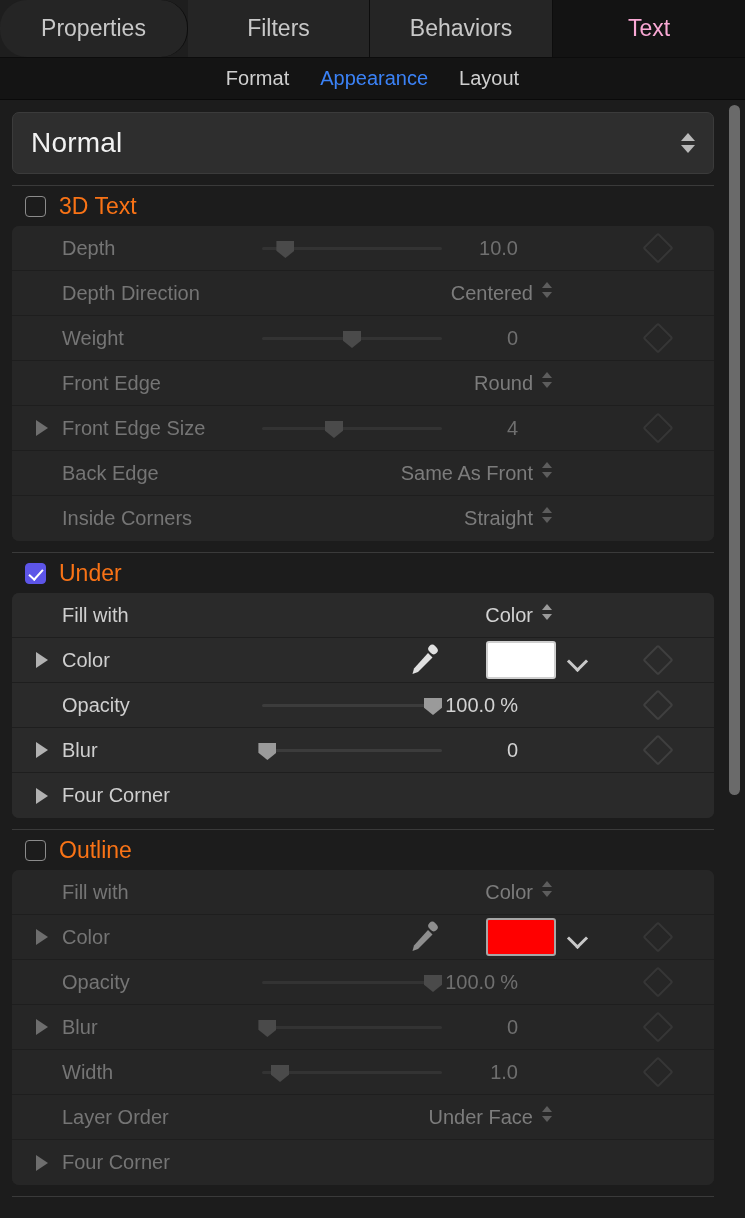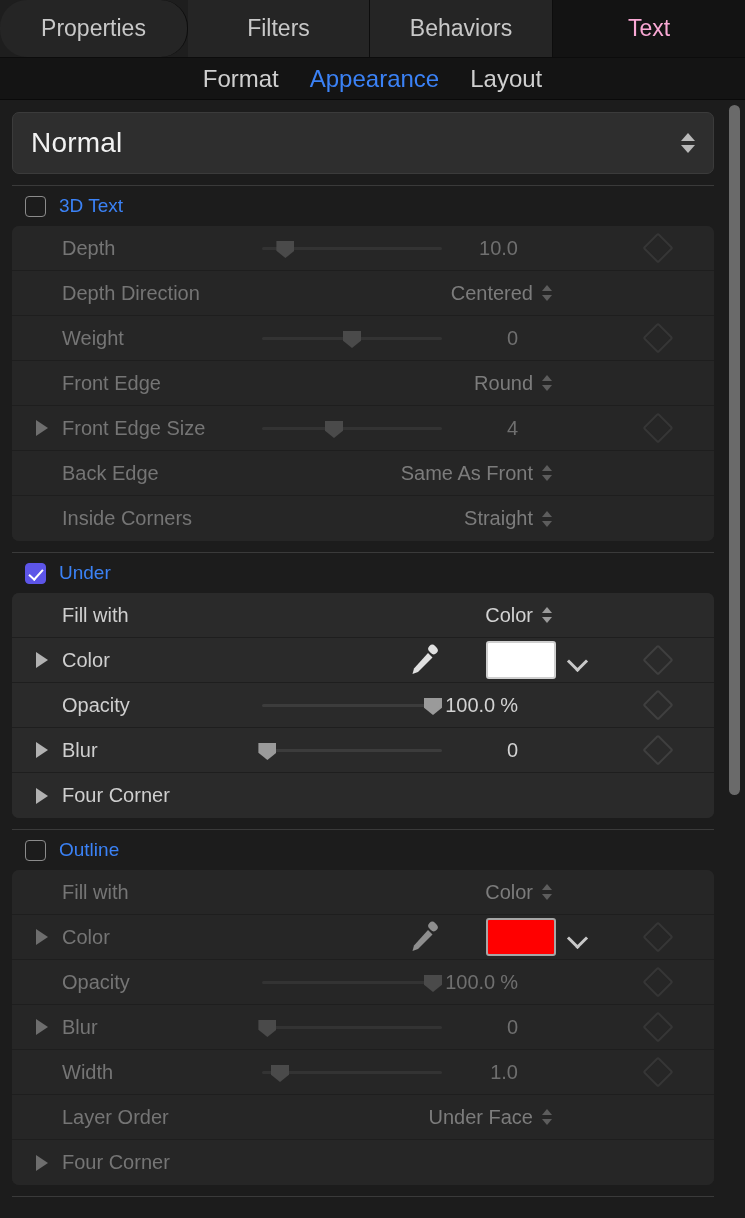--- a/index.html
+++ b/index.html
@@ -34,21 +34,21 @@
   .tab.t3 { width: 192px; background: #131313; border-right: none; color: #f9a8d4; }
 
   
   .subtabs {
     height: 42px;
     background: #141414;
     display: flex; align-items: center; justify-content: center;
     gap: 31px;
     border-bottom: 1px solid #0a0a0a;
   }
-  .subtab { font-size: 24px; color: #cfcfcf; user-select: none; }
+  .subtab { font-size: 20px; color: #cfcfcf; user-select: none; }
   .subtab.active { color: #3b82f6; }
 
   
   .panel {
     position: relative;
     height: calc(1218px - 58px - 43px);
     background: #1c1c1c;
     padding: 0;
     overflow: hidden;
   }
@@ -93,21 +93,21 @@
     width: 21px; height: 21px; border-radius: 4px;
     border: 1.6px solid #8b8b8b; background: transparent;
     display: inline-block; position: relative; flex: 0 0 auto;
   }
   .cbox.on { background: #5d55e8; border-color: #5d55e8; }
   .cbox.on::after {
     content: ""; position: absolute; left: 6px; top: 2px;
     width: 6px; height: 12px; border: solid #fff; border-width: 0 2.4px 2.4px 0;
     transform: rotate(42deg);
   }
-  .sechead-label { font-size: 19px; color: #3b82f6; }
+  .sechead-label { font-size: 23px; color: #f97316; }
 
   
   .group { border-radius: 7px; overflow: hidden; background: #2a2a2a; }
   .group.dim { background: #262626; }
 
   .row {
     height: 45px;
     display: flex; align-items: center;
     background: #2a2a2a;
     border-bottom: 1px solid #1e1e1e;
@@ -149,21 +149,21 @@
     right: 163px; text-align: right;
     white-space: nowrap;
   }
   .rvalue.dimmed { color: #6f6f6f; }
   .rvalue.num { right: 196px; }
   .rvalue .unit { margin-left: 5px; }
 
   
   .popval {
     position: absolute; right: 162px;
-    display: flex; align-items: center; gap: 9px;
+    display: flex; align-items: flex-start; gap: 9px;
     font-size: 20px; color: #d2d2d2;
   }
   .popval.dimmed { color: #7c7c7c; }
 
   
   .kf {
     position: absolute; right: 45px; width: 22px; height: 22px;
     top: 50%; transform: translateY(-50%) rotate(45deg);
     border: 2px solid #3f3f3f;
     border-radius: 2px;

